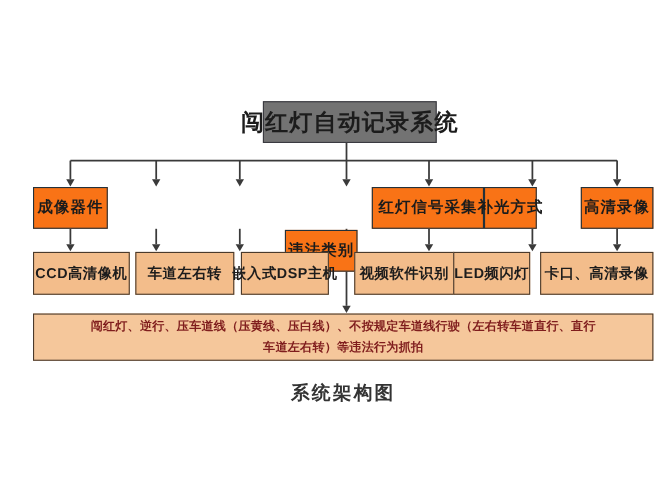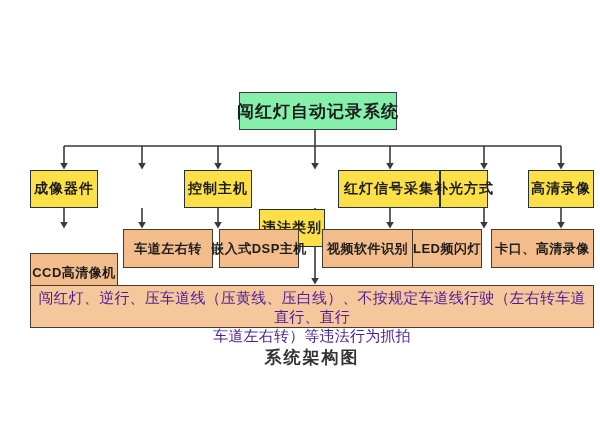--- a/index.html
+++ b/index.html
@@ -7,40 +7,40 @@
     position:relative;width:600px;height:440px;background:#ffffff;overflow:hidden;
     font-family:"Liberation Sans","DejaVu Sans",sans-serif;
   }
   svg.wires{position:absolute;left:0;top:0;width:600px;height:440px;}
   .node{
     position:absolute;box-sizing:border-box;
     border:1.6px solid #3a3a40;
     display:flex;align-items:center;justify-content:center;
     font-weight:600;color:#1c1c1c;white-space:nowrap;
   }
-  .root{top:92px;left:239px;width:158px;height:38px;background:#86efac;font-size:17px;letter-spacing:1px;}
-  .lv2{top:170px;height:38px;background:#fde047;font-size:14px;letter-spacing:1px;border-color:#23313a;}
+  .root{top:92px;left:239px;width:158px;height:38px;background:#737373;font-size:21px;letter-spacing:1px;}
+  .lv2{top:170px;height:38px;background:#f97316;font-size:14px;letter-spacing:1px;border-color:#23313a;}
   .lv3{top:229px;height:39px;background:#f3bd8b;font-size:13px;letter-spacing:.5px;border-color:#4a3a2c;}
   .bottombox{
     position:absolute;box-sizing:border-box;
     top:285px;left:30px;width:564px;height:43px;
     background:#f5c79b;border:1.6px solid #4a3a2c;
-    font-size:15px;line-height:19px;font-weight:400;color:#4c1d95;
+    font-size:11px;line-height:19px;font-weight:700;color:#7f1d1d;
     text-align:center;padding-top:2px;letter-spacing:.2px;
   }
   .caption{
     position:absolute;top:346px;left:30px;width:564px;
     text-align:center;font-size:17px;font-weight:600;color:#333333;letter-spacing:2px;
   }
   
   .b1{left:30px;width:68px;}  .b2{left:107px;width:70px;} .b3{left:184px;width:68px;}
   .b4{left:259px;width:66px;margin-top:39px;} .b5{left:338px;width:102px;}.b6{left:440px;width:48px;}
   .b7{left:528px;width:66px;}
   
-  .c1{left:30px;width:88px;margin-top:24px;}  .c2{left:123px;width:90px;} .c3{left:219px;width:80px;}
+  .c1{left:30px;width:88px;}  .c2{left:123px;width:90px;} .c3{left:219px;width:80px;}
   .c4{left:322px;width:91px;} .c5{left:412px;width:70px;} .c6{left:491px;width:103px;}
 </style>
 </head>
 <body>
 
 <div class="stage">
 
   <svg class="wires" viewBox="0 0 600 440" aria-hidden="true">
     <g stroke="#3a3a3a" stroke-width="1.6" fill="none">
 
@@ -78,21 +78,20 @@
       <polygon points="386.2,222 393.8,222 390,228.5"></polygon>
       <polygon points="480.2,222 487.8,222 484,228.5"></polygon>
       <polygon points="557.2,222 564.8,222 561,228.5"></polygon>
       <polygon points="311.2,278 318.8,278 315,284.5"></polygon>
     </g>
   </svg>
 
   <div class="node root">闯红灯自动记录系统</div>
 
   <div class="node lv2 b1">成像器件</div>
-  <div class="node lv2 b3">控制主机</div>
   <div class="node lv2 b4">违法类别</div>
   <div class="node lv2 b5">红灯信号采集</div>
   <div class="node lv2 b6">补光方式</div>
   <div class="node lv2 b7">高清录像</div>
 
   <div class="node lv3 c1">CCD高清像机</div>
   <div class="node lv3 c2">车道左右转</div>
   <div class="node lv3 c3">嵌入式DSP主机</div>
   <div class="node lv3 c4">视频软件识别</div>
   <div class="node lv3 c5">LED频闪灯</div>

